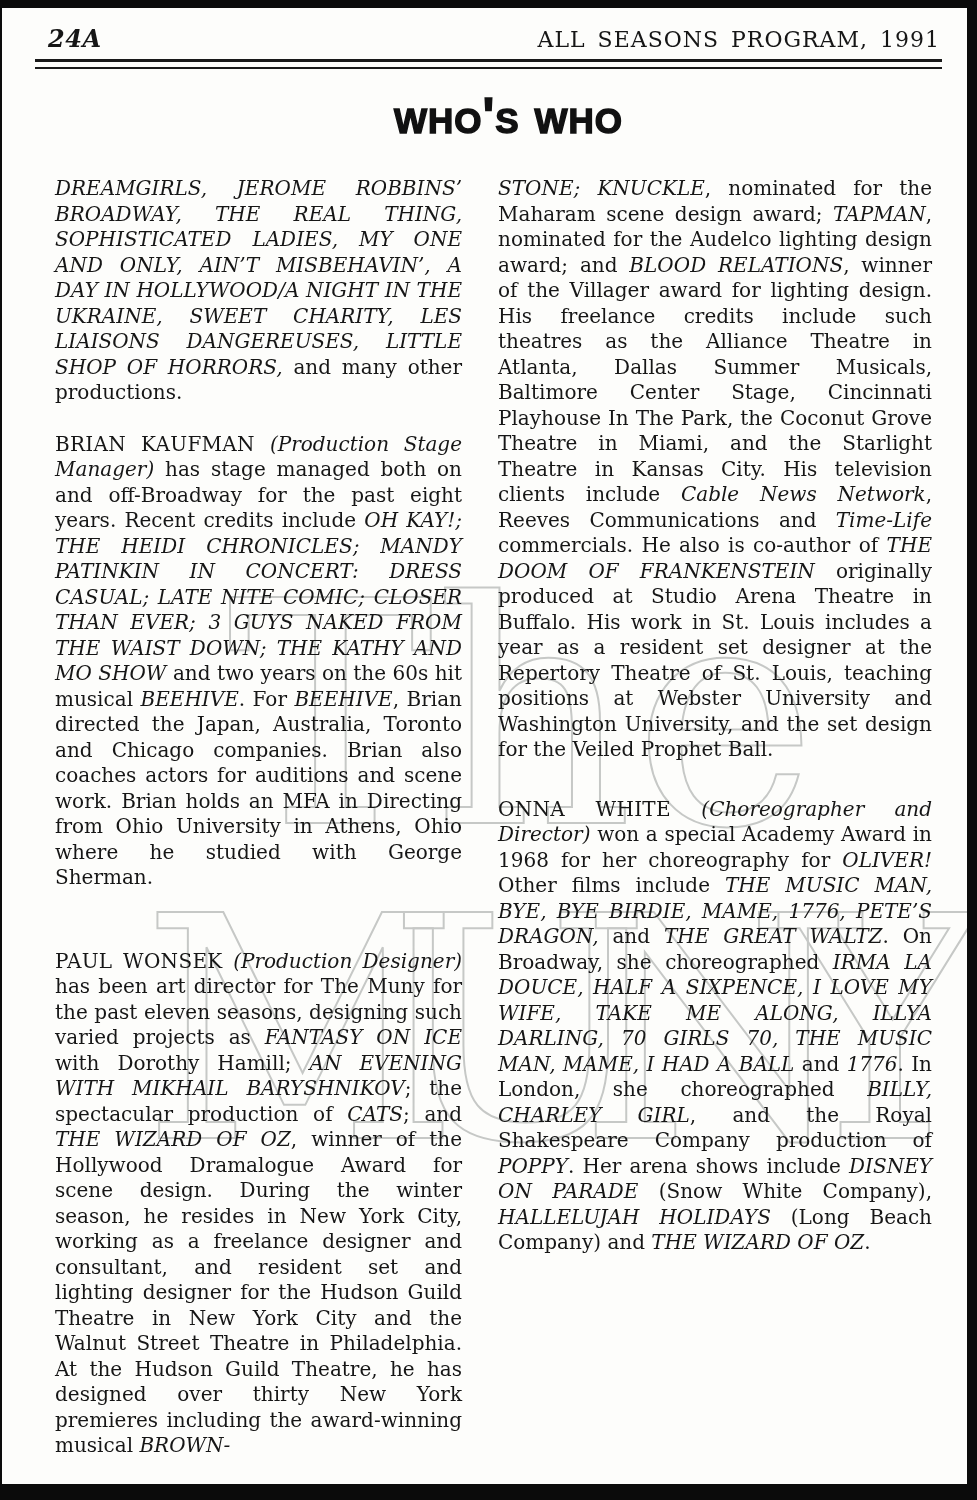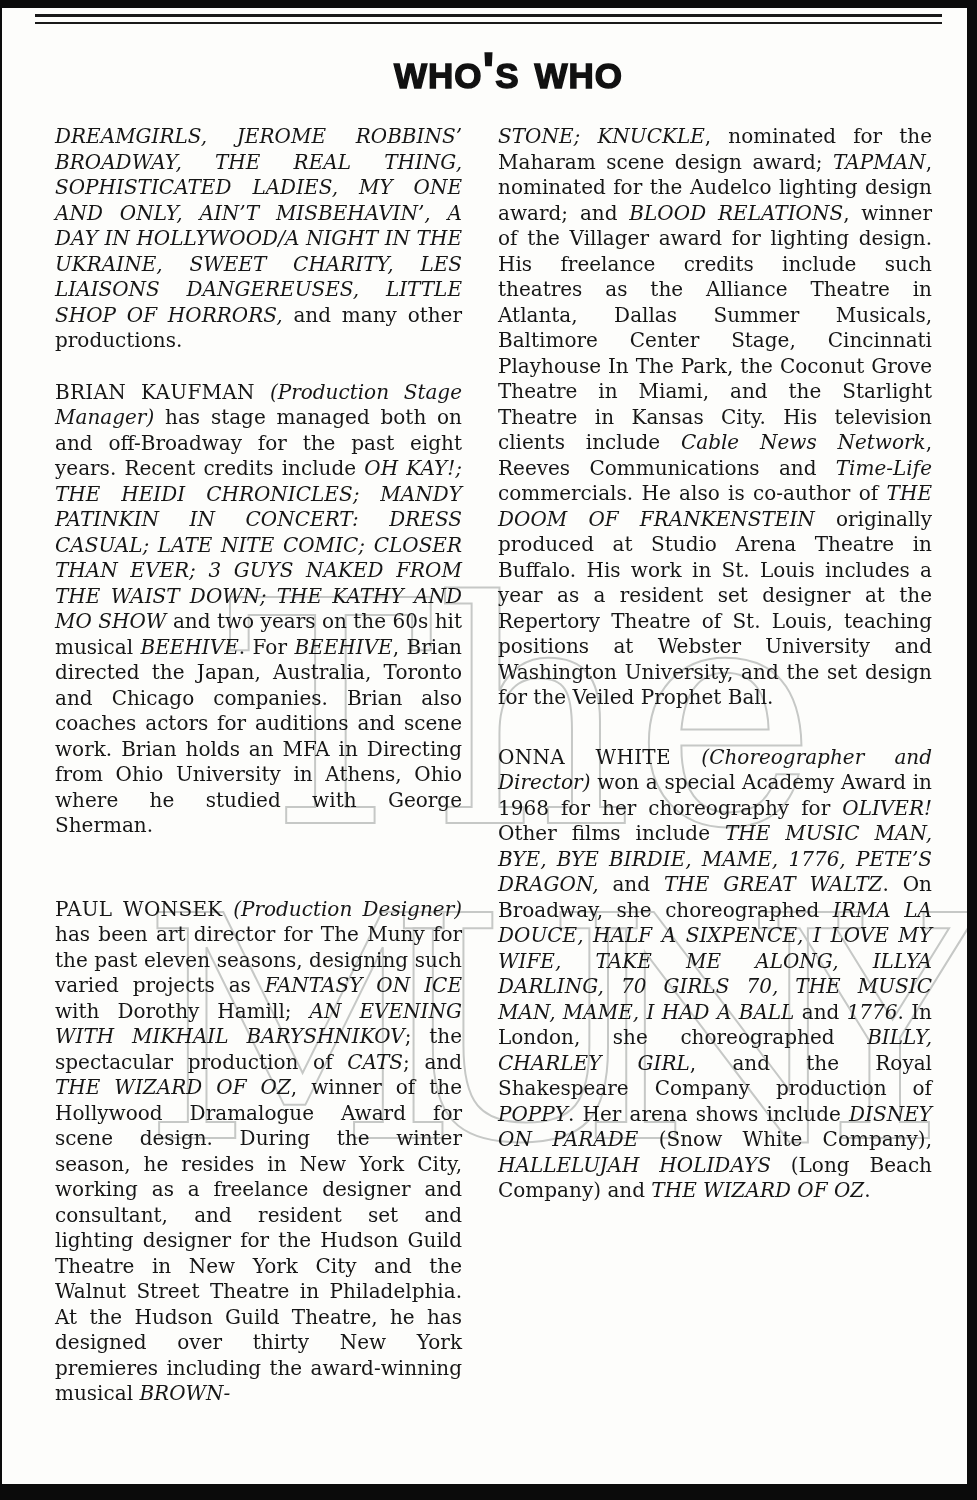--- a/index.html
+++ b/index.html
@@ -49,37 +49,41 @@
   
   .columns{
     position:relative;z-index:2;
     margin:18px 35px 0 53px;
     display:flex;gap:36px;
   }
   .col{font-size:20px;line-height:25.5px;}
   .col-left{width:407px;flex:0 0 auto;}
   .col-right{width:434px;flex:0 0 auto;}
   .col p{
-    margin:10px 0 26px 0;text-align:justify;
+    margin:17px 0 26px 0;text-align:justify;
   }
   .col p.gap-large{margin-top:58px;}
   .col p.gap-medium{margin-top:34px;}
   .seg-italic{font-style:italic;}
   .seg-bold{font-weight:normal;letter-spacing:.3px;}
 </style>
 </head>
 <body>
 
 <div class="page">
 
   <svg class="watermark" width="965" height="1476" viewBox="0 0 965 1476" aria-hidden="true">
     <text x="225" y="815" font-size="310" stroke="#c6c8c6">The</text>
     <text x="140" y="1130" font-size="310" letter-spacing="-70" stroke="#c6c8c6">MUNY</text>
   </svg>
 
+  <div class="masthead">
+    <span class="page-number">24A</span>
+    <span class="program-title">ALL SEASONS PROGRAM, 1991</span>
+  </div>
   <div class="rule first"></div>
   <div class="rule second"></div>
 
   <h1 class="section-title">Who's Who</h1>
 
   <main class="columns">
     <div class="col col-left">
         <p><span class="seg-italic">DREAMGIRLS, JEROME ROBBINS’ BROADWAY, THE REAL THING, SOPHISTICATED LADIES, MY ONE AND ONLY, AIN’T MISBEHAVIN’, A DAY IN HOLLYWOOD/A NIGHT IN THE UKRAINE, SWEET CHARITY, LES LIAISONS DANGEREUSES, LITTLE SHOP OF HORRORS, </span><span class="seg-normal">and many other productions.</span></p>
         <p><span class="seg-bold">BRIAN KAUFMAN </span><span class="seg-italic">(Production Stage Manager)</span><span class="seg-normal"> has stage managed both on and off-Broadway for the past eight years.  Recent credits include </span><span class="seg-italic">OH KAY!; THE HEIDI CHRONICLES; MANDY PATINKIN IN CONCERT:  DRESS CASUAL; LATE NITE COMIC; CLOSER THAN EVER; 3 GUYS NAKED FROM THE WAIST DOWN; THE KATHY AND MO SHOW </span><span class="seg-normal">and two years on the 60s hit musical </span><span class="seg-italic">BEEHIVE</span><span class="seg-normal">. For </span><span class="seg-italic">BEEHIVE</span><span class="seg-normal">, Brian directed the Japan, Australia, Toronto and Chicago companies.  Brian also coaches actors for auditions and scene work.  Brian holds an MFA in Directing from Ohio University in Athens, Ohio where he studied with George Sherman.</span></p>
         <p class="gap-large"><span class="seg-bold">PAUL WONSEK </span><span class="seg-italic">(Production Designer)</span><span class="seg-normal"> has been art director for The Muny for the past eleven seasons, designing such varied projects as </span><span class="seg-italic">FANTASY ON ICE</span><span class="seg-normal"> with Dorothy Hamill; </span><span class="seg-italic">AN EVENING WITH MIKHAIL BARYSHNIKOV</span><span class="seg-normal">; the spectacular production of </span><span class="seg-italic">CATS</span><span class="seg-normal">; and </span><span class="seg-italic">THE WIZARD OF OZ</span><span class="seg-normal">, winner of the Hollywood Dramalogue Award for scene design. During the winter season, he resides in New York City, working as a freelance designer and consultant, and resident set and lighting designer for the Hudson Guild Theatre in New York City and the Walnut Street Theatre in Philadelphia.  At the Hudson Guild Theatre, he has designed over thirty New York premieres including the award-winning musical </span><span class="seg-italic">BROWN-</span></p>

